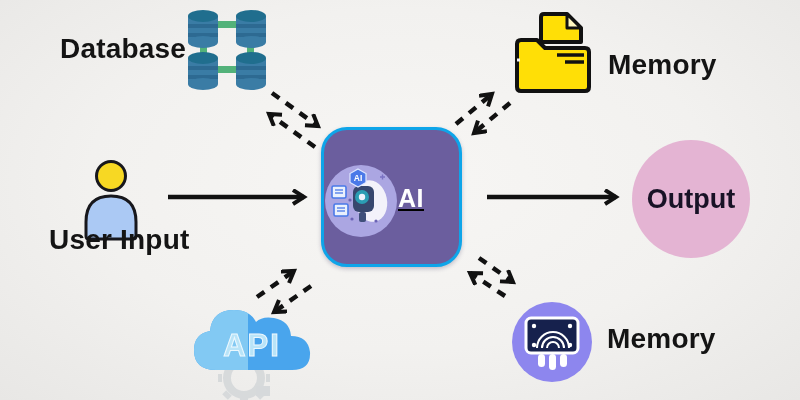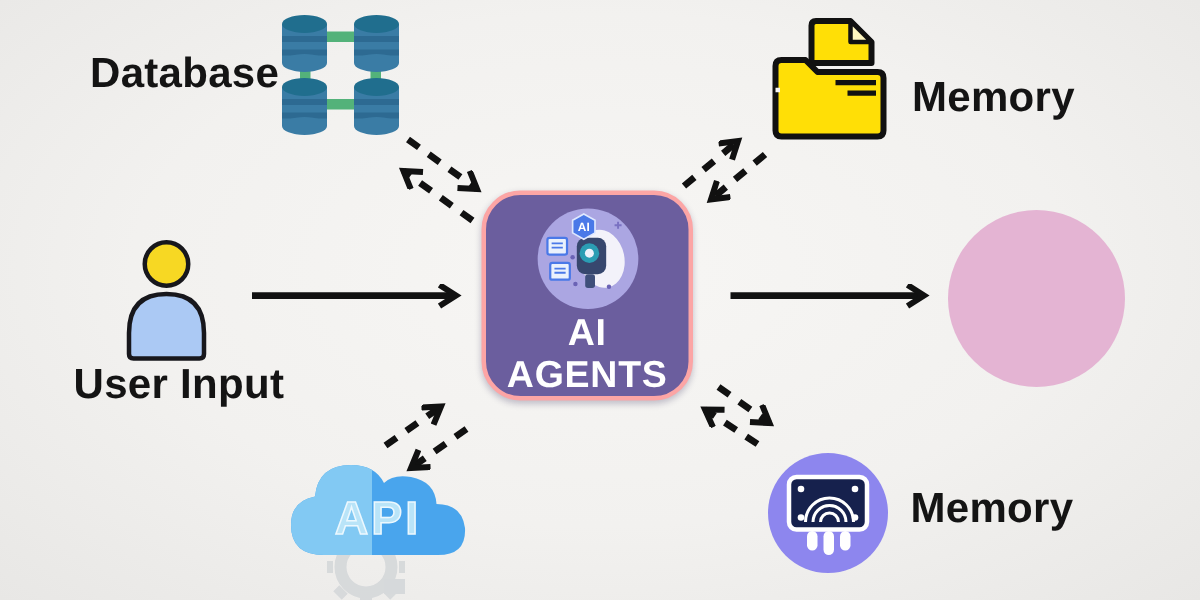--- a/index.html
+++ b/index.html
@@ -10,23 +10,24 @@
     background:radial-gradient(ellipse at 50% 45%, #f7f6f4 0%, #f2f1ef 55%, #e8e7e5 100%);
   }
   .stage{position:absolute;inset:0;width:800px;height:400px;}
   .label{
     position:absolute;color:#141414;font-size:28px;font-weight:600;
     white-space:nowrap;letter-spacing:0.2px;
   }
   .arrow-layer{position:absolute;left:0;top:0;pointer-events:none;}
   .agents-box{
     position:absolute;left:321px;top:127px;width:141px;height:140px;
-    background:#6b5e9e;border:3px solid #fca5a5;border-radius:26px;
-    box-sizing:border-box;display:flex;flex-direction:column;align-items:center;
+    background:#6b5e9e;border:3px solid #0ea5e9;border-radius:26px;
+    box-sizing:border-box;display:flex;flex-direction:row;align-items:center;
     box-shadow:0 2px 4px rgba(40,30,80,.25);
+    text-decoration:underline;
   }
   .agents-icon{margin-top:8px;width:74px;height:74px;}
   .agents-text{
     color:#ffffff;font-size:25px;font-weight:700;line-height:1.12;
     text-align:center;letter-spacing:0.5px;margin-top:1px;
   }
   .output-circle{
     position:absolute;left:632px;top:140px;width:118px;height:118px;border-radius:50%;
     background:#e4b4d3;display:flex;flex-direction:column;align-items:center;justify-content:center;
   }
@@ -116,21 +117,21 @@
     <line x1="50" y1="47" x2="77" y2="47" stroke="#111" stroke-width="3.5"></line>
     <line x1="58" y1="54" x2="77" y2="54" stroke="#111" stroke-width="3.5"></line>
     <line x1="10" y1="52" x2="13" y2="52" stroke="#f7f6f4" stroke-width="3"></line>
   </svg>
   <div class="label" style="left:608px;top:49px;">Memory</div>
 
   <svg class="icon-abs" style="left:82px;top:158px;" width="60" height="84" viewBox="0 0 60 84">
     <circle cx="29" cy="18" r="14.5" fill="#f7d823" stroke="#17171c" stroke-width="3"></circle>
     <path d="M4,78 L4,64 Q4,38 29,38 Q54,38 54,64 L54,78 Q54,81 51,81 L7,81 Q4,81 4,78 Z" fill="#abc9f4" stroke="#17171c" stroke-width="3" stroke-linejoin="round"></path>
   </svg>
-  <div class="label" style="left:49px;top:240px;">User Input</div>
+  <div class="label" style="left:49px;top:224px;">User Input</div>
 
   <div class="agents-box">
     <svg class="agents-icon" viewBox="0 0 74 74">
       <circle cx="37" cy="37" r="36" fill="#aba6e2"></circle>
       <ellipse cx="47" cy="37" rx="16" ry="21" fill="#f3f2fa" transform="rotate(-12 47 37)"></ellipse>
 
       <rect x="29" y="22" width="21" height="26" rx="6" fill="#37476e"></rect>
       <circle cx="38" cy="33" r="7" fill="#2b9db3"></circle>
       <circle cx="38" cy="33" r="3.2" fill="#eef2fb"></circle>
       <rect x="35" y="48" width="7" height="10" rx="2" fill="#3f4f7a"></rect>
@@ -146,26 +147,26 @@
         <line x1="13" y1="44" x2="21" y2="44" stroke="#4a79e8" stroke-width="1.3"></line>
         <line x1="13" y1="47" x2="21" y2="47" stroke="#4a79e8" stroke-width="1.3"></line>
       </g>
       <circle cx="26" cy="36" r="1.6" fill="#6b63b5"></circle>
       <circle cx="28" cy="55" r="1.6" fill="#6b63b5"></circle>
       <circle cx="52" cy="57" r="1.6" fill="#6b63b5"></circle>
       <path d="M56,13 h5 M58.5,10.5 v5" stroke="#7a72c2" stroke-width="1.4"></path>
     </svg>
     <div class="agents-text">
       <div>AI</div>
-      <div>AGENTS</div>
     </div>
   </div>
 
   <div class="output-circle">
     <div class="output-text">
+      <div>Output</div>
     </div>
   </div>
 
   <svg class="icon-abs" style="left:186px;top:298px;" width="140" height="102" viewBox="0 0 140 102">
     <defs>
       <path id="cloudShape" d="M30,72 Q8,72 8,52 Q8,36 24,33 Q26,12 48,12 Q64,12 70,24 Q76,18 88,20 Q104,23 105,38 Q122,38 124,54 Q125,72 106,72 Z"></path>
       <clipPath id="leftHalf">
           <rect x="0" y="0" width="62" height="102"></rect>
         </clipPath>
     </defs>

